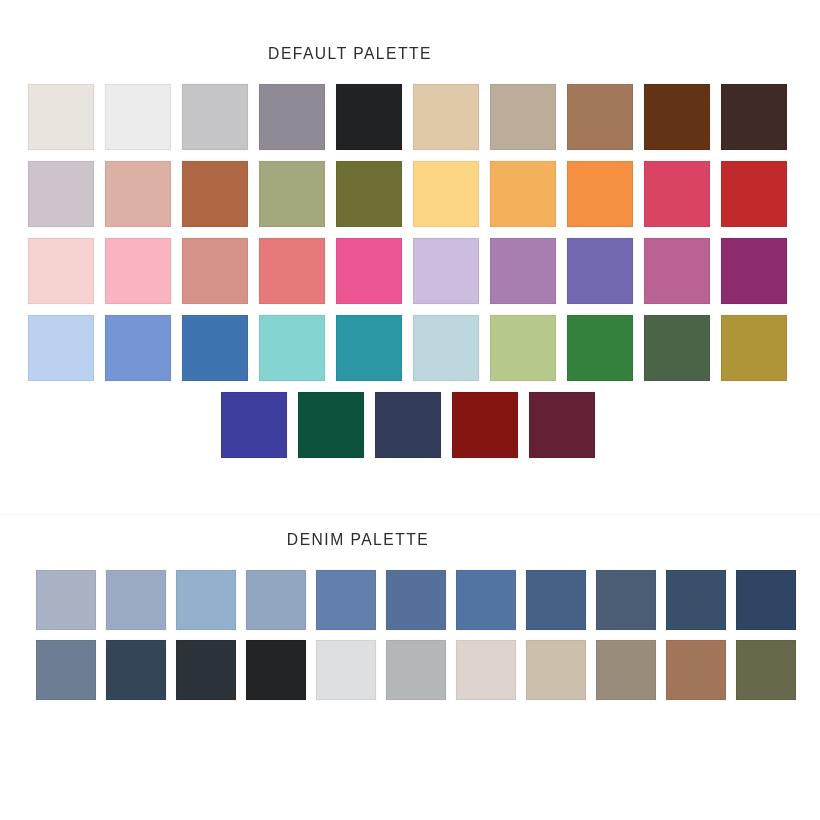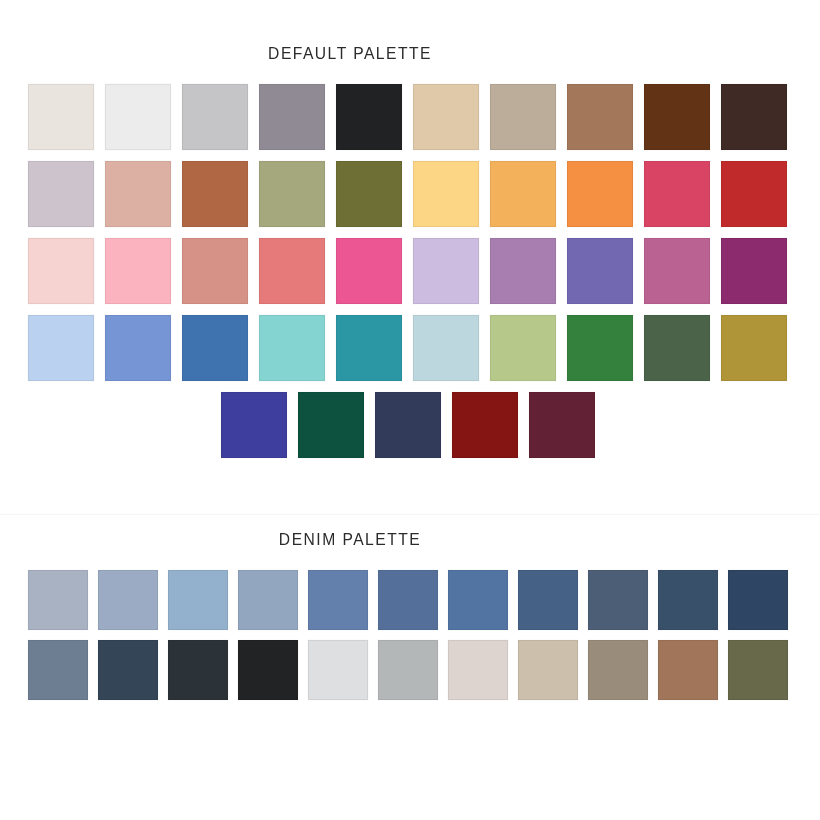--- a/index.html
+++ b/index.html
@@ -29,21 +29,21 @@
     font-weight: 400;
     transform: scaleX(0.92);
     transform-origin: center;
   }
   .palette-section {
     position: absolute;
     left: 0;
     width: 700px;
   }
   #default-section { top: 44px; }
-  #denim-section { top: 530px; }
+  #denim-section { top: 530px; padding-left: 8px; }
 
   .swatch-rows {
     margin-top: 0;
   }
   .swatch-row {
     display: flex;
     justify-content: flex-start;
   }
   .swatch {
     box-sizing: border-box;

